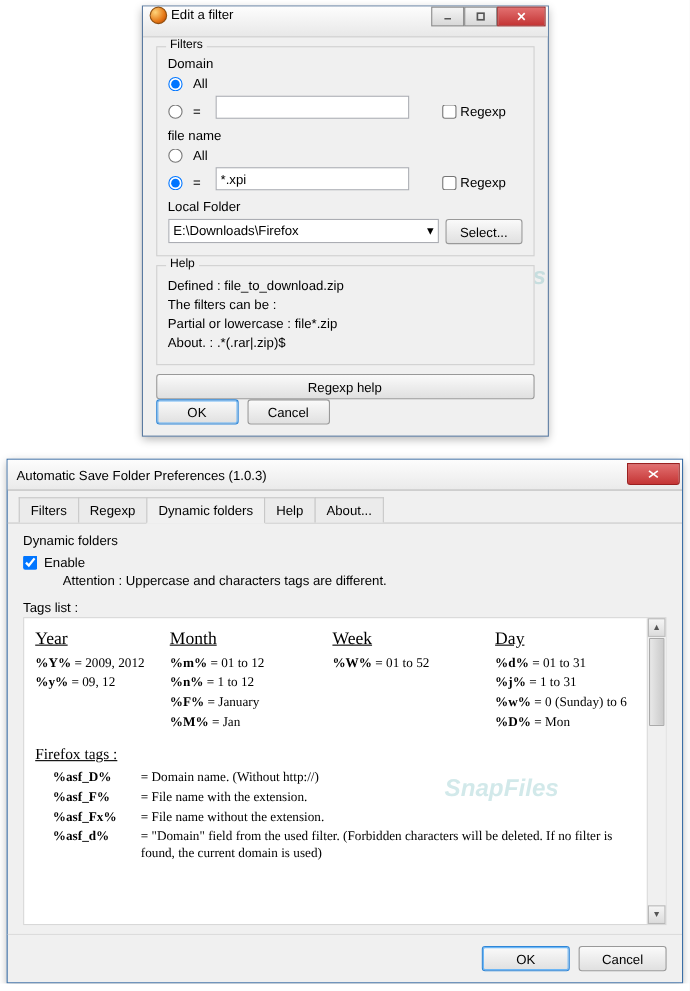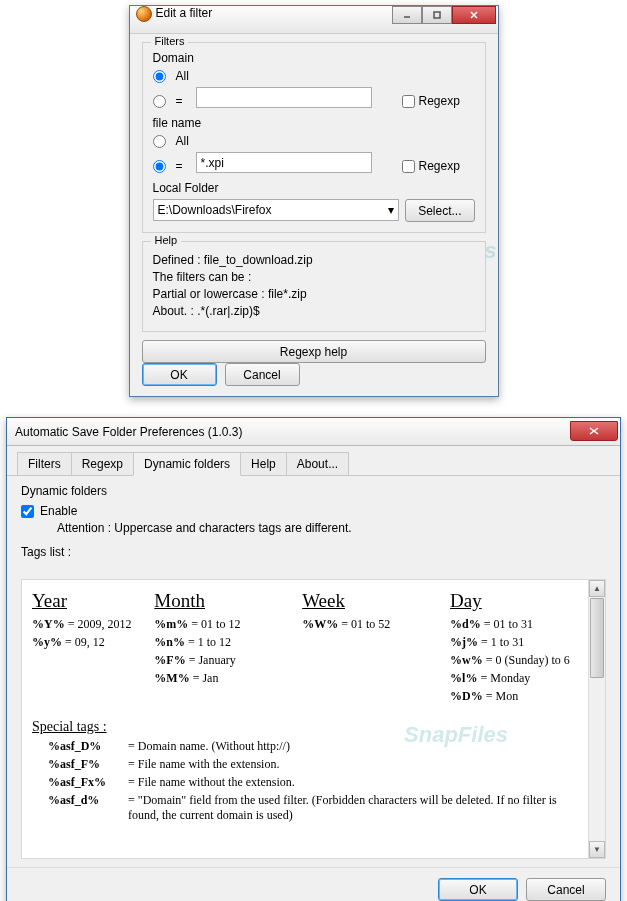--- a/index.html
+++ b/index.html
@@ -52,21 +52,21 @@
 
 .scrollarea { border: 1px solid #d8d8d8; background: #fff; padding: 0; position: relative; height: 280px; display: flex; }
 .scrollinner { padding: 6px 10px; flex: 1; font-family: "Times New Roman", serif; font-size: 13px; overflow: hidden; position: relative; }
 .scrollbar { width: 17px; background: #f0f0f0; border-left: 1px solid #dcdcdc; display: flex; flex-direction: column; }
 .scrollbtn { height: 17px; background: linear-gradient(#f5f5f5,#dcdcdc); border: 1px solid #b8b8b8; display: flex; align-items: center; justify-content: center; font-size: 8px; color: #555; }
 .scrollthumb { flex: 0 0 80px; background: linear-gradient(to right, #e8e8e8, #cacaca); border: 1px solid #aaa; border-radius: 1px; margin: 1px; }
 .scrolltrack { flex: 1; }
 
 .cols { display: flex; gap: 20px; margin-top: 4px; }
 .col { flex: 1; }
-.col h4 { text-decoration: underline; font-weight: normal; font-size: 19px; margin-bottom: 3px; }
+.col h4 { text-decoration: underline; font-weight: normal; font-size: 16px; margin-bottom: 3px; }
 .tagline { font-size: 12px; line-height: 1.5; }
 .tagline b { font-weight: bold; }
 
 .special { margin-top: 14px; }
 .special h4 { text-decoration: underline; font-size: 14px; font-weight: normal; margin-bottom: 4px; }
 .sprow { display: flex; font-size: 12px; margin: 3px 0; }
 .sprow .k { width: 80px; font-weight: bold; flex-shrink: 0; margin-left: 16px; }
 
 .watermark { position: absolute; color: rgba(76,169,170,0.25); font-size: 22px; font-weight: bold; font-style: italic; font-family: Arial, sans-serif; pointer-events: none; }
 .wm1 { top: 195px; left: 250px; }
@@ -183,21 +183,21 @@
     <div class="tab">Help</div>
     <div class="tab">About...</div>
   </div>
   <div class="tabcontent">
     <div class="subheading">Dynamic folders</div>
     <div class="enable-row">
       <input type="checkbox" checked="" style="">
       <span>Enable</span>
     </div>
     <div class="attention">Attention : Uppercase and characters tags are different.</div>
-    <div style="margin-bottom:20px">Tags list :</div>
+    <div style="margin-bottom:2px">Tags list :</div>
     <div class="scrollarea">
       <div class="scrollinner">
         <div class="cols">
           <div class="col" style="flex:0.8">
             <h4>Year</h4>
             <div class="tagline"><b>%Y%</b> = 2009, 2012</div>
             <div class="tagline"><b>%y%</b> = 09, 12</div>
           </div>
           <div class="col">
             <h4>Month</h4>
@@ -208,27 +208,26 @@
           </div>
           <div class="col">
             <h4>Week</h4>
             <div class="tagline"><b>%W%</b> = 01 to 52</div>
           </div>
           <div class="col">
             <h4>Day</h4>
             <div class="tagline"><b>%d%</b> = 01 to 31</div>
             <div class="tagline"><b>%j%</b> = 1 to 31</div>
             <div class="tagline"><b>%w%</b> = 0 (Sunday) to 6</div>
-            <div class="tagline"><b>%l%</b> = Monday</div>
             <div class="tagline"><b>%D%</b> = Mon</div>
           </div>
         </div>
         <div class="watermark wm2">SnapFiles</div>
         <div class="special">
-          <h4>Special tags :</h4>
+          <h4>Firefox tags :</h4>
           <div class="sprow">
               <span class="k">%asf_D%</span>
               <span>= Domain name. (Without http://)</span>
             </div>
           <div class="sprow">
               <span class="k">%asf_F%</span>
               <span>= File name with the extension.</span>
             </div>
           <div class="sprow">
               <span class="k">%asf_Fx%</span>

